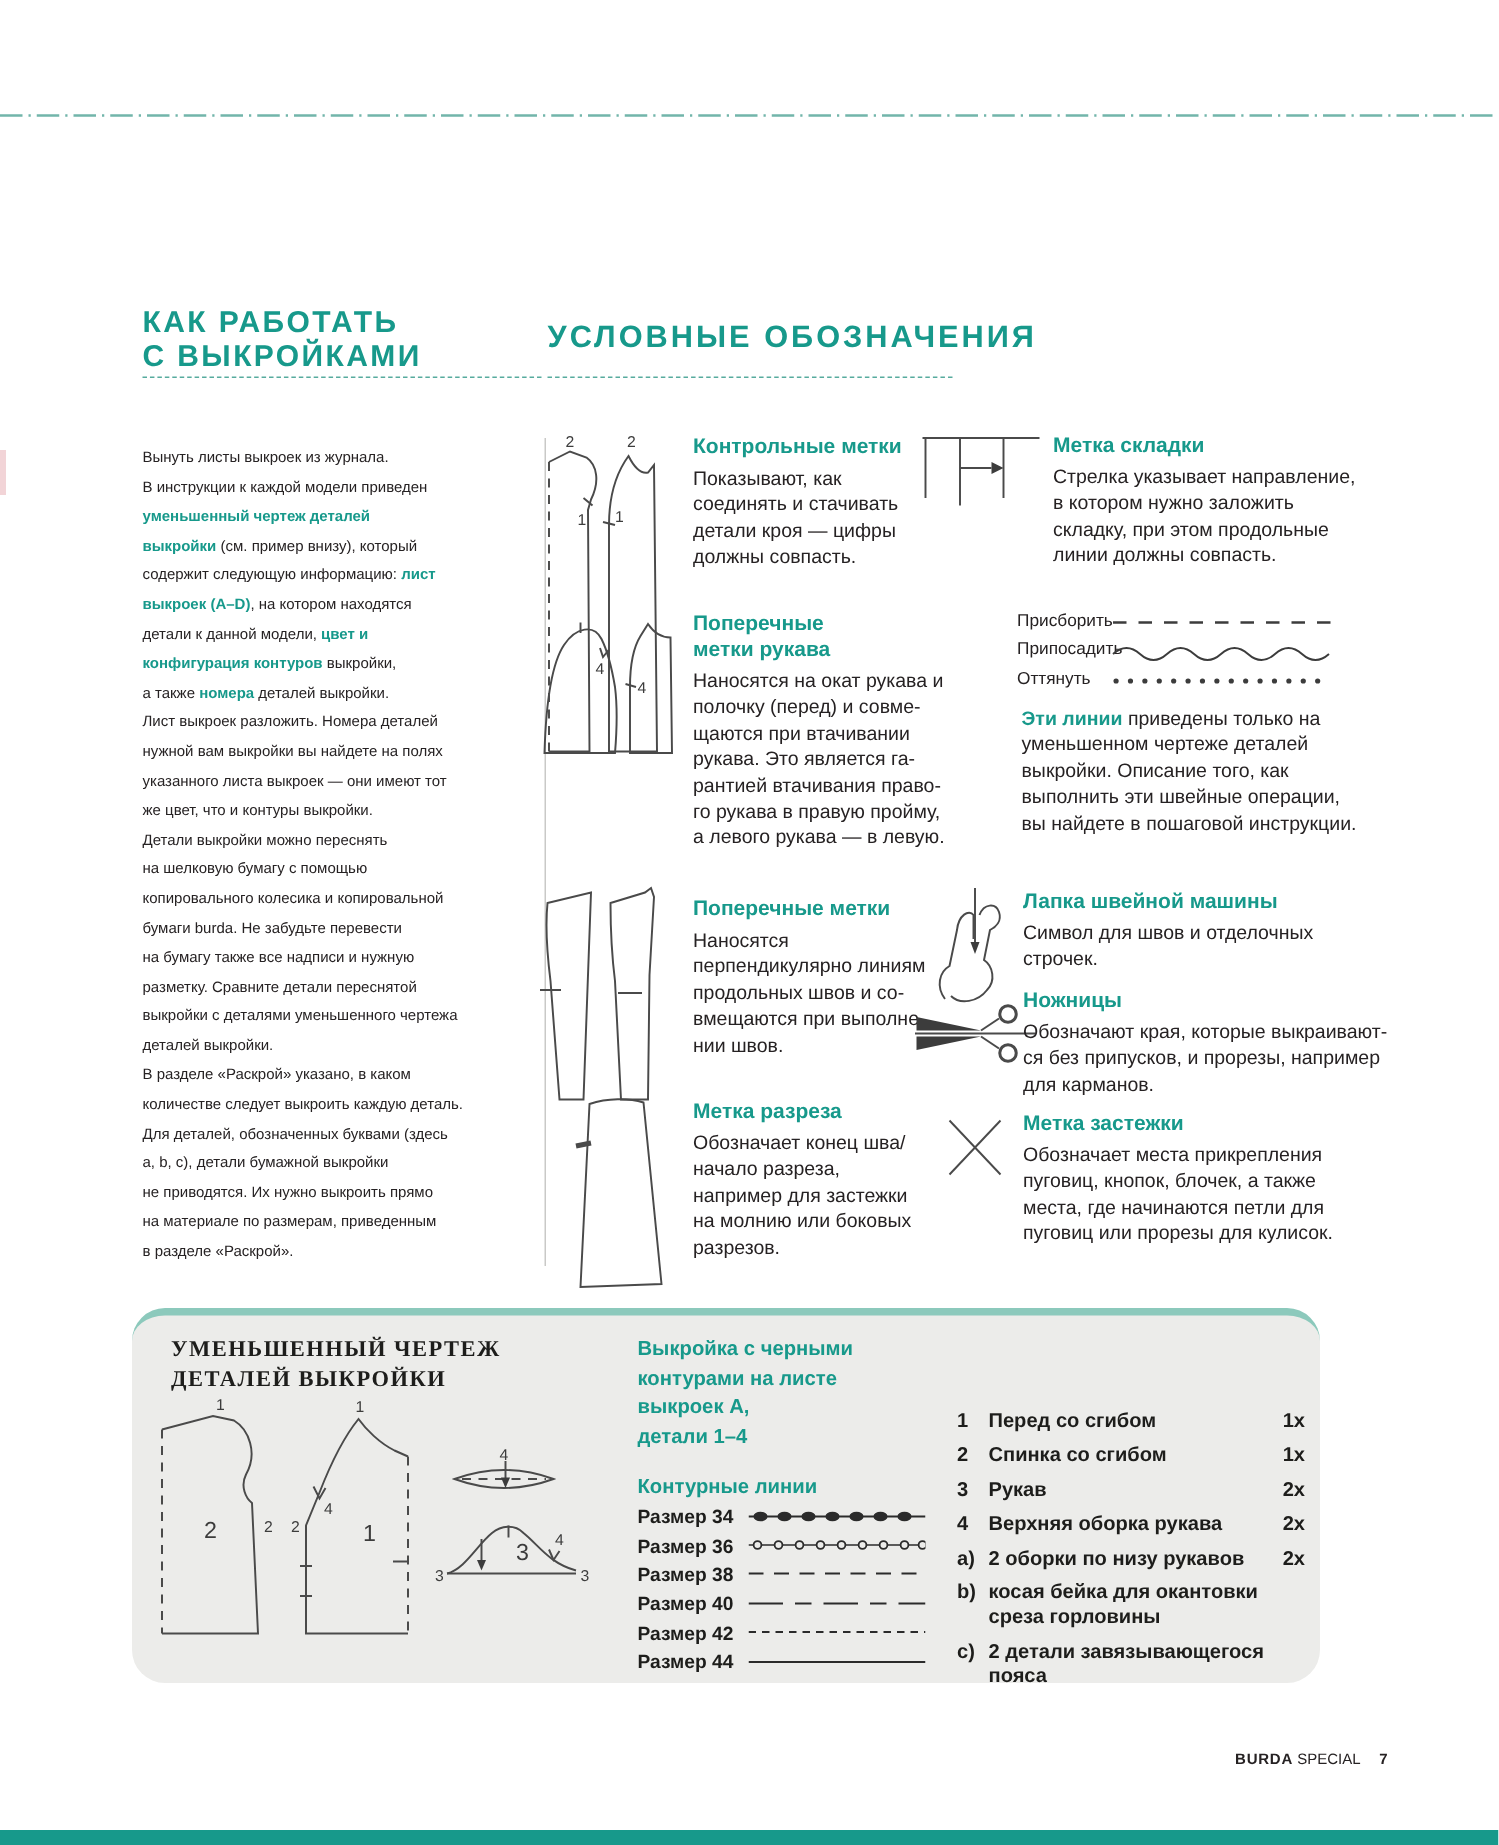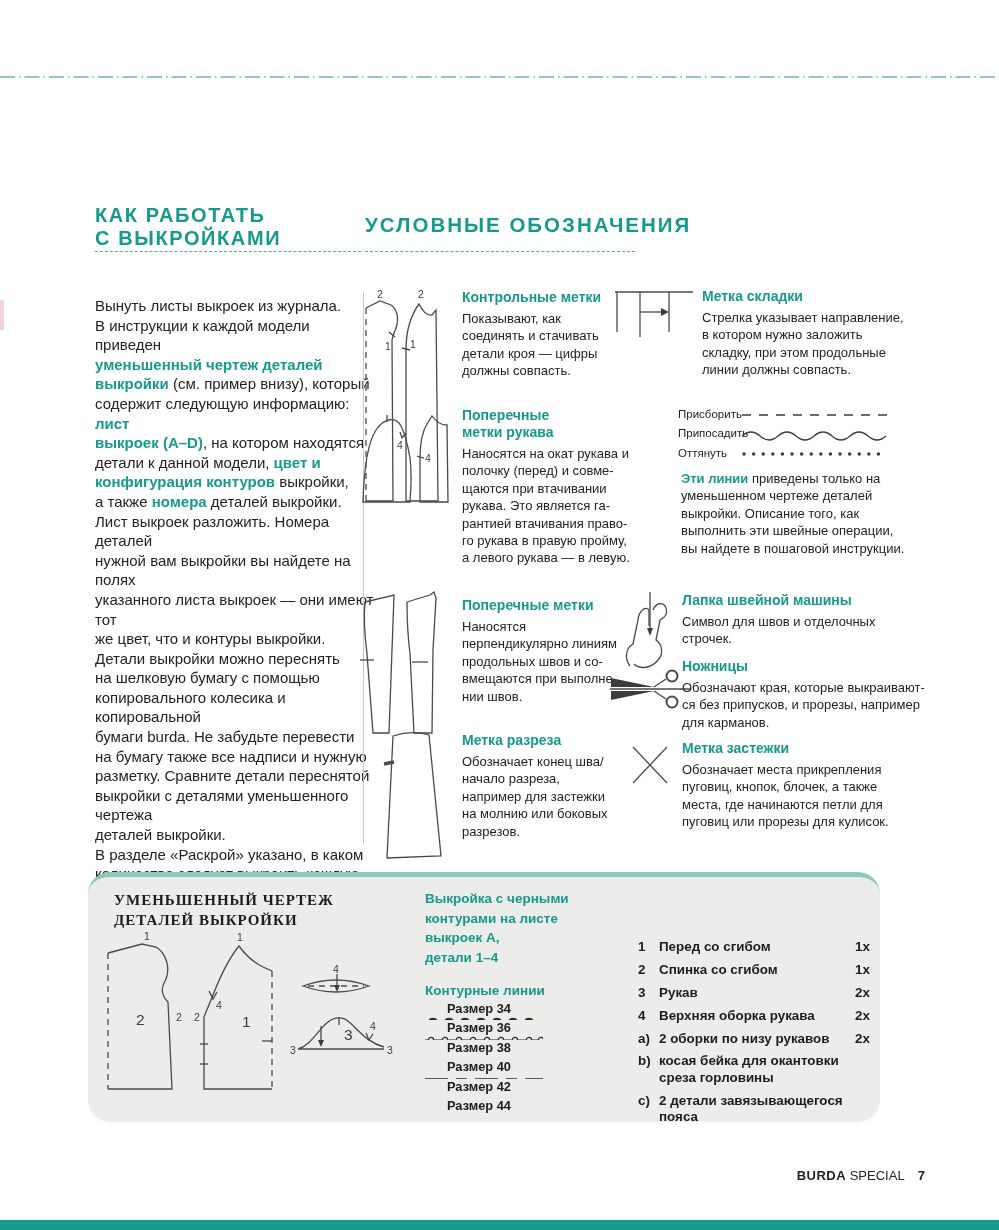--- a/index.html
+++ b/index.html
@@ -25,21 +25,21 @@
   }
   .left-title  { left:95px;  top:204px; font-size:20px; line-height:23px; letter-spacing:1.6px; }
   .sym-title-h { left:365px; top:213px; font-size:20.5px; line-height:24px; letter-spacing:2px; }
   .dash-rule { border-top:1.5px dashed #57ab9e; height:0; }
   .rule-left { left:95px; top:251px; width:266px; }
   .rule-mid  { left:365px; top:251px; width:270px; }
 
   
   .lc-body {
     left:95px; top:296px; width:280px;
-    font-size:15px; line-height:19.6px; white-space:pre-line;
+    font-size:10px; line-height:19.6px; white-space:pre-line;
   }
   .teal-b { color:var(--teal, #17998b); font-weight:bold; }
 
   .vdivider { left:363px; top:292px; width:1px; height:552px; background:#c9c9c7; }
 
   
   .sym-title { font-size:14px; line-height:17px; font-weight:bold; color:var(--teal,#17998b); margin-bottom:4px; white-space:pre-line; }
   .sym-body  { font-size:13px; line-height:17.4px; white-space:pre-line; }
   .sym-text  { position:absolute; }
 
@@ -62,31 +62,31 @@
     border-top:5px solid var(--box-top-border, #8cc9bc);
     border-radius:22px;
   }
   .mini-box .inner { position:absolute; }
   .box-title {
     font-family:"Liberation Serif", serif; font-weight:bold; color:#1d1d1b;
     font-size:15px; line-height:19.5px; letter-spacing:1px; white-space:pre-line;
   }
   .sheet-note { font-size:13.5px; line-height:19.5px; font-weight:bold; color:var(--teal,#17998b); white-space:pre-line; }
   .contour-title { font-size:13.5px; font-weight:bold; color:var(--teal,#17998b);text-align:center; }
-  .size-row { display:flex; align-items:center; height:19.4px;flex-direction:column; }
+  .size-row { display:flex; align-items:center; height:19.4px; }
   .size-label { width:74px; font-size:12.8px; font-weight:bold; color:#1d1d1b; }
   .size-line line, .size-line ellipse, .size-line circle { stroke:#2b2b2b; }
   .parts { width:232px; }
   .part-row { display:flex; font-size:13.4px; font-weight:bold; line-height:16.5px; margin-bottom:6.4px; color:#1d1d1b; }
   .pnum { width:21px; flex:none; }
   .pname { flex:1; padding-right:4px; }
   .pqty { width:22px; flex:none; text-align:right; }
 
   
-  .footer { top:1168px; right:74px; font-size:13px; color:#262223;text-align:right; }
+  .footer { top:1168px; right:74px; font-size:10px; color:#262223;text-align:right; }
   .footer .brand { font-weight:bold; letter-spacing:.5px; }
   .footer .page-no { font-weight:bold; margin-left:10px; }
   .bottom-bar { left:0; bottom:0; width:999px; height:10px; background:var(--teal,#17998b); }
 </style>
 </head>
 <body>
 
 <svg class="abs stitch" width="999" height="10">
   <line x1="0" y1="5" x2="999" y2="5" stroke="#72b5aa" stroke-width="1.7" stroke-dasharray="15 4 1.5 4"></line>
 </svg>

